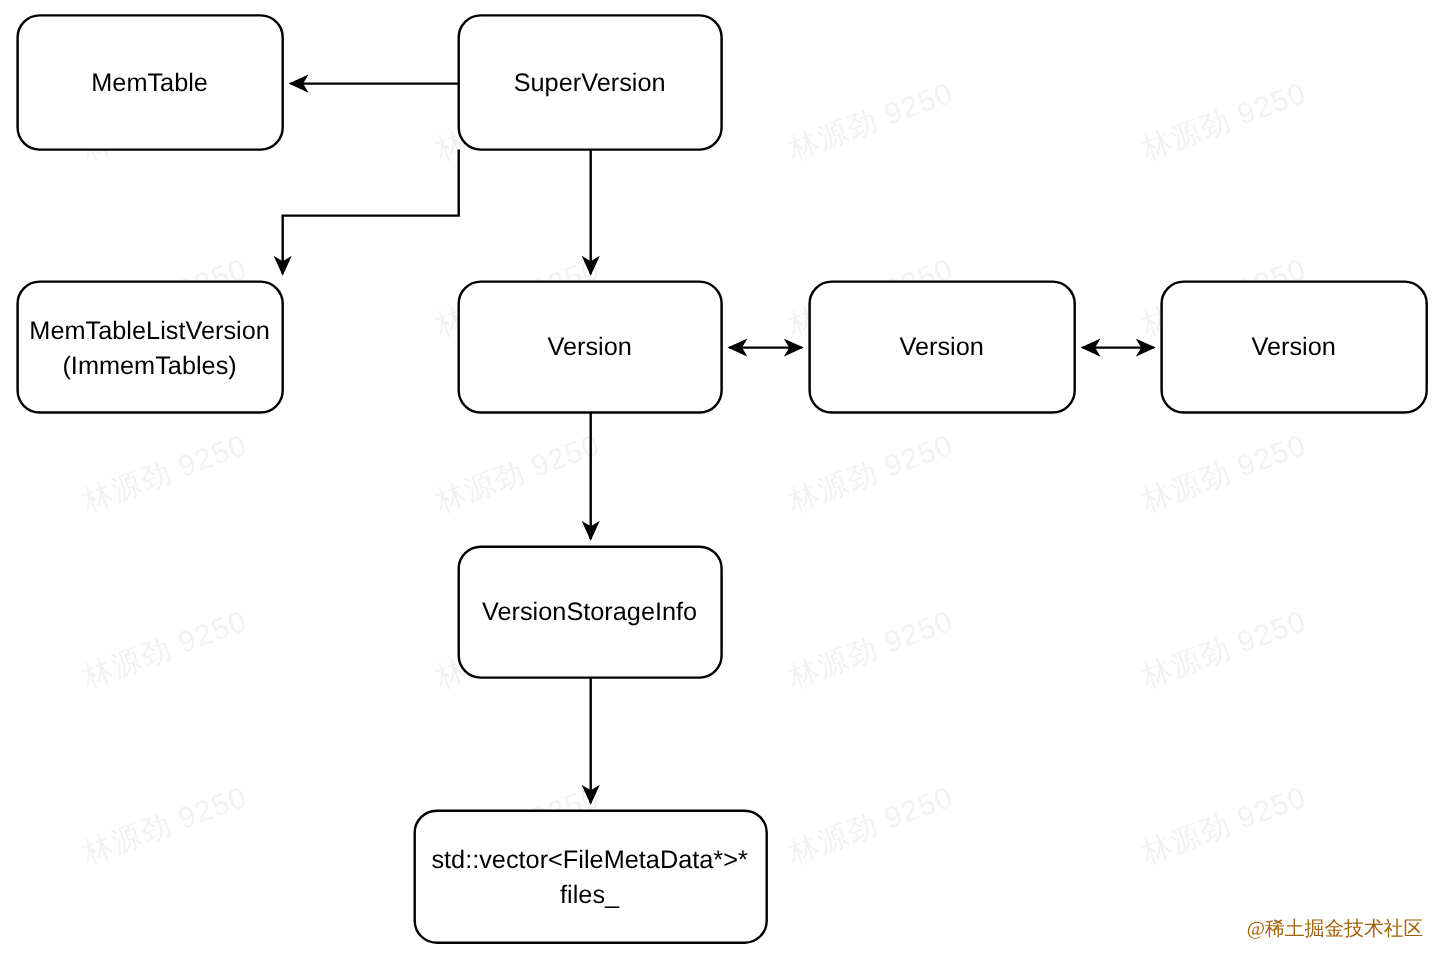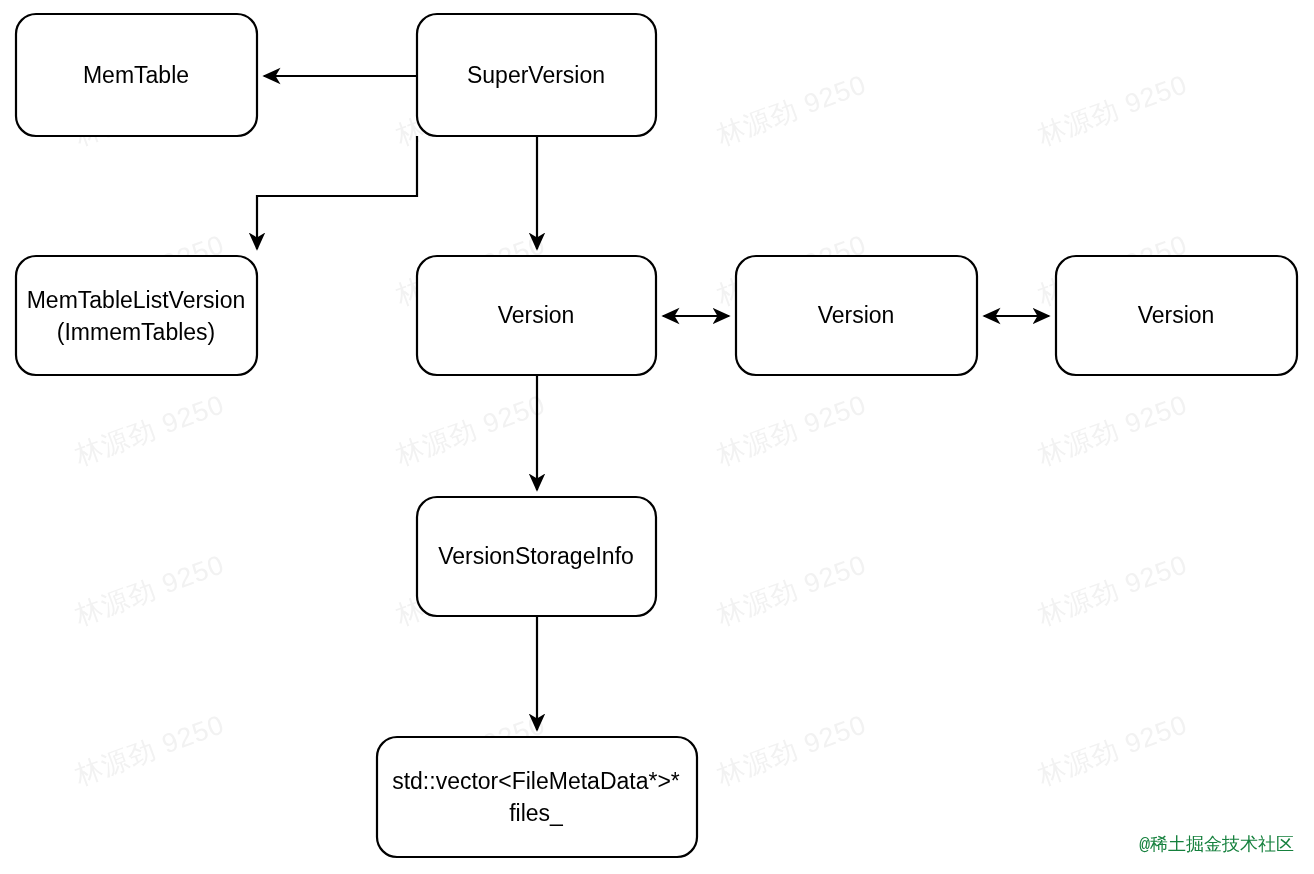--- a/index.html
+++ b/index.html
@@ -57,23 +57,23 @@
   .edge-line {
     stroke: #000000;
     stroke-width: 2.2;
     fill: none;
   }
   #corner-watermark {
     position: absolute;
     right: 20px;
     bottom: 18px;
     z-index: 3;
-    font-family: Liberation Mono, monospace;
+    font-family: Liberation Serif, serif;
     font-size: 18px;
-    color: #15803d;
+    color: #a16207;
     white-space: nowrap;
   }
 </style>
 </head>
 <body>
 
 <div id="canvas">
 
   <div id="watermark-layer">
       <div class="wm" style="left: 70px; top: 120px; color: rgb(242, 242, 242);">林源劲 9250</div>

